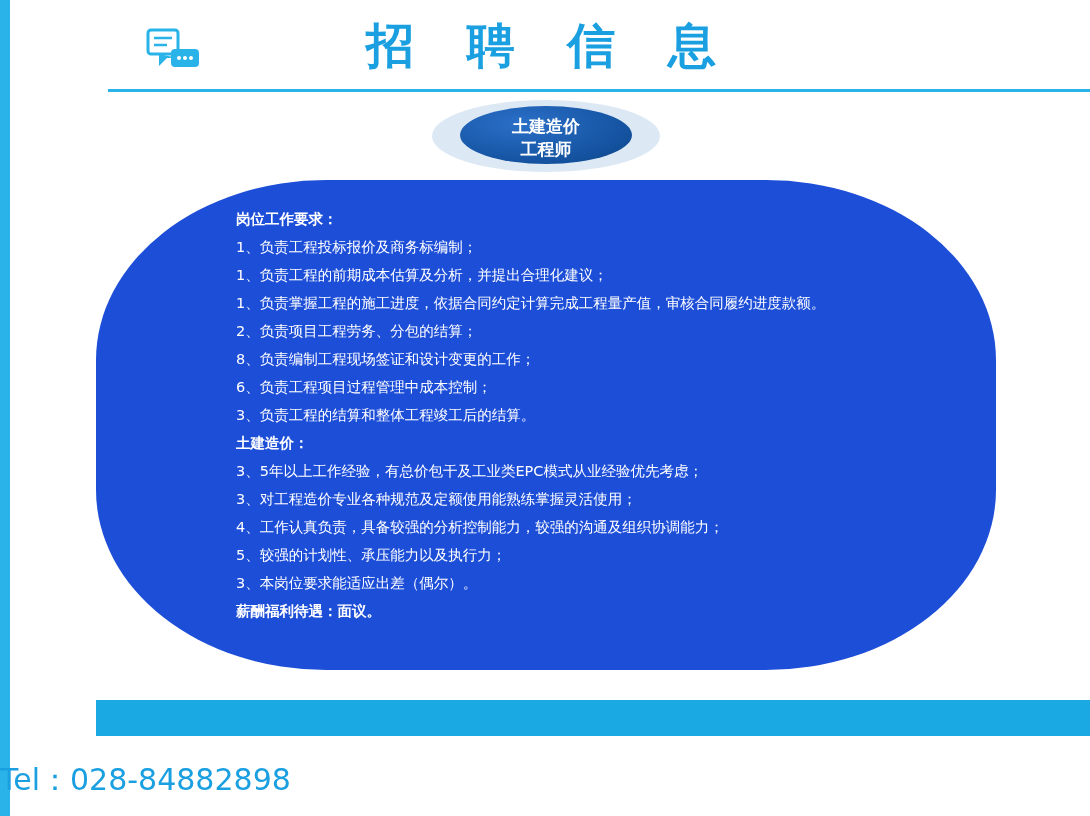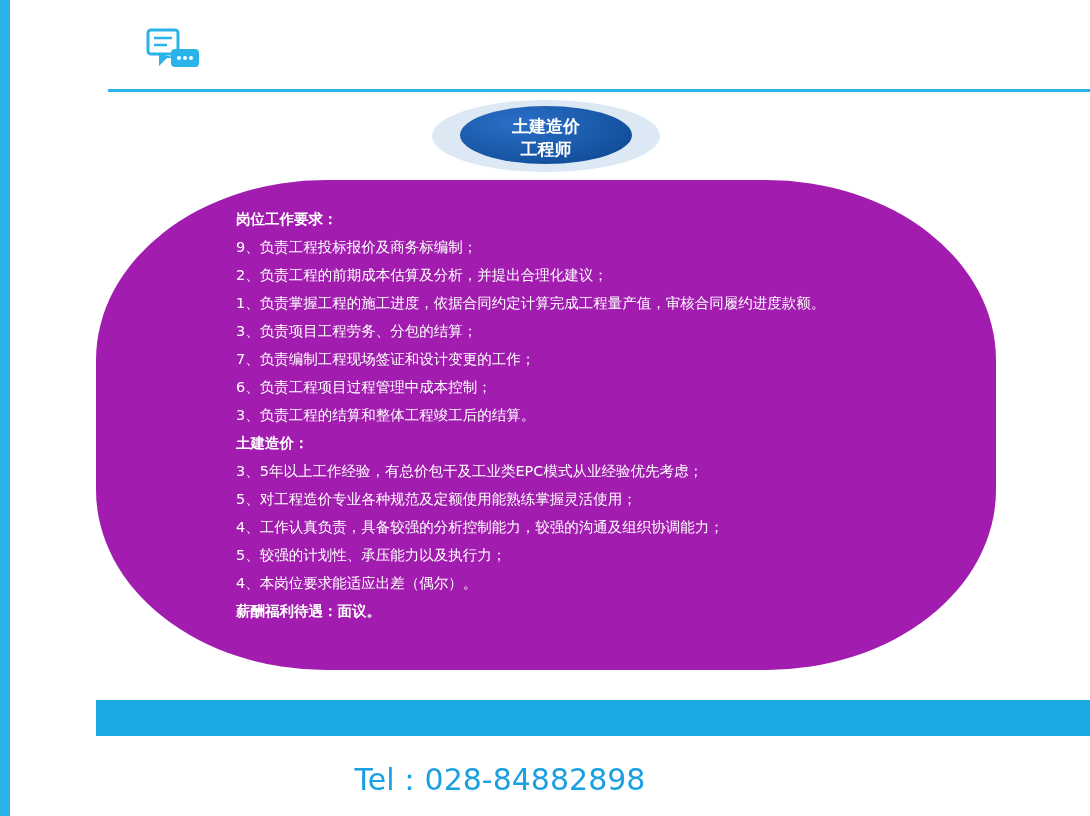--- a/index.html
+++ b/index.html
@@ -104,21 +104,21 @@
     font-family: "DejaVu Sans", "Liberation Sans", sans-serif;
   }
 
   
   .panel {
     position: absolute;
     left: 96px;
     top: 180px;
     width: 900px;
     height: 490px;
-    background: #a21caf;
+    background: #1d4ed8;
     border-radius: 230px / 180px;
   }
   .panel-content {
     position: absolute;
     left: 140px;
     top: 32px;
     width: 740px;
   }
   .line {
     color: #ffffff;
@@ -141,21 +141,21 @@
     height: 36px;
     background: #1ba9e3;
   }
 
   
   .tel {
     position: absolute;
     left: 0;
     top: 760px;
     width: 1000px;
-    text-align: center;
+    text-align: left;
     font-size: 30px;
     color: #1a9fe0;
     font-family: "DejaVu Sans", "Liberation Sans", sans-serif;
   }
 </style>
 </head>
 <body>
 
 <div class="page">
 
@@ -167,49 +167,50 @@
         <rect x="3" y="3" width="30" height="24" rx="3" ry="3" fill="none" stroke="#29b3e8" stroke-width="3"></rect>
         <line x1="9" y1="11" x2="27" y2="11" stroke="#29b3e8" stroke-width="2.5"></line>
         <line x1="9" y1="18" x2="22" y2="18" stroke="#29b3e8" stroke-width="2.5"></line>
         <path d="M14 27 L14 39 L22 31 L33 31 Z" fill="#29b3e8"></path>
         <rect x="26" y="22" width="28" height="18" rx="4" ry="4" fill="#29b3e8"></rect>
         <circle cx="34" cy="31" r="2" fill="#ffffff"></circle>
         <circle cx="40" cy="31" r="2" fill="#ffffff"></circle>
         <circle cx="46" cy="31" r="2" fill="#ffffff"></circle>
       </svg>
     </div>
+    <div class="header-title">招 聘 信 息</div>
     <div class="header-rule"></div>
   </div>
 
   <div class="badge-wrap">
     <div class="badge-outer"></div>
     <div class="badge-inner">
       <div>土建造价</div>
       <div>工程师</div>
     </div>
   </div>
 
   <div class="panel">
     <div class="panel-content">
 
       <div class="line bold">岗位工作要求：</div>
-      <div class="line">9、负责工程投标报价及商务标编制；</div>
-      <div class="line">2、负责工程的前期成本估算及分析，并提出合理化建议；</div>
+      <div class="line">1、负责工程投标报价及商务标编制；</div>
+      <div class="line">1、负责工程的前期成本估算及分析，并提出合理化建议；</div>
       <div class="line">1、负责掌握工程的施工进度，依据合同约定计算完成工程量产值，审核合同履约进度款额。</div>
-      <div class="line">3、负责项目工程劳务、分包的结算；</div>
-      <div class="line">7、负责编制工程现场签证和设计变更的工作；</div>
+      <div class="line">2、负责项目工程劳务、分包的结算；</div>
+      <div class="line">8、负责编制工程现场签证和设计变更的工作；</div>
       <div class="line">6、负责工程项目过程管理中成本控制；</div>
       <div class="line">3、负责工程的结算和整体工程竣工后的结算。</div>
 
       <div class="line bold">土建造价：</div>
       <div class="line">3、5年以上工作经验，有总价包干及工业类EPC模式从业经验优先考虑；</div>
-      <div class="line">5、对工程造价专业各种规范及定额使用能熟练掌握灵活使用；</div>
+      <div class="line">3、对工程造价专业各种规范及定额使用能熟练掌握灵活使用；</div>
       <div class="line">4、工作认真负责，具备较强的分析控制能力，较强的沟通及组织协调能力；</div>
       <div class="line">5、较强的计划性、承压能力以及执行力；</div>
-      <div class="line">4、本岗位要求能适应出差（偶尔）。</div>
+      <div class="line">3、本岗位要求能适应出差（偶尔）。</div>
 
       <div class="line bold">薪酬福利待遇：面议。</div>
     </div>
   </div>
 
   <div class="bottom-bar"></div>
 
   <div class="tel">Tel：028-84882898</div>
 
 </div>

